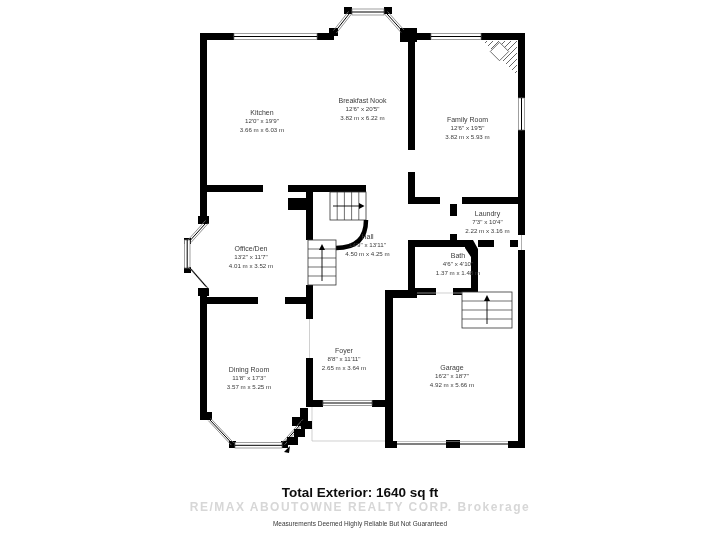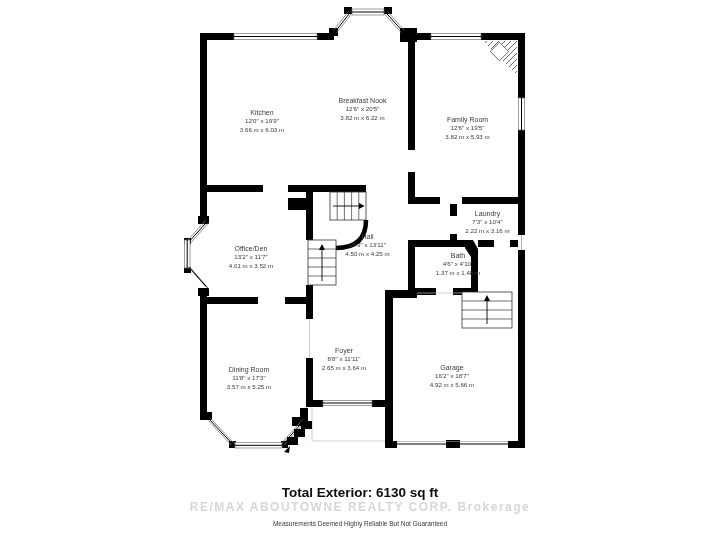--- a/index.html
+++ b/index.html
@@ -252,16 +252,16 @@
     <div class="rd">2.65 m x 3.64 m</div>
   </div>
 
   <div class="room-label" style="left:394px;top:363px;width:116px">
     <div class="rn">Garage</div>
     <div class="rd">16'2" x 18'7"</div>
     <div class="rd">4.92 m x 5.66 m</div>
   </div>
 
   <div class="footer-line footer-watermark">RE/MAX ABOUTOWNE REALTY CORP.  Brokerage</div>
-  <div class="footer-line footer-total">Total Exterior: 6130 sq ft</div>
+  <div class="footer-line footer-total">Total Exterior: 1640 sq ft</div>
   <div class="footer-line footer-disclaimer">Measurements Deemed Highly Reliable But Not Guaranteed</div>
 
 </div>
 
 </body></html>

